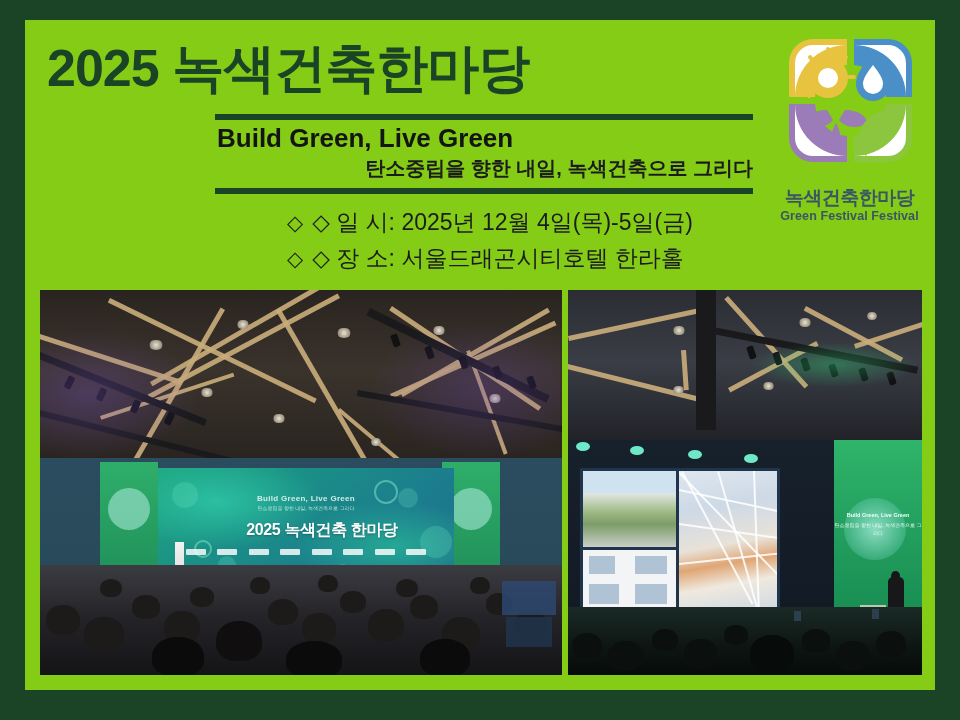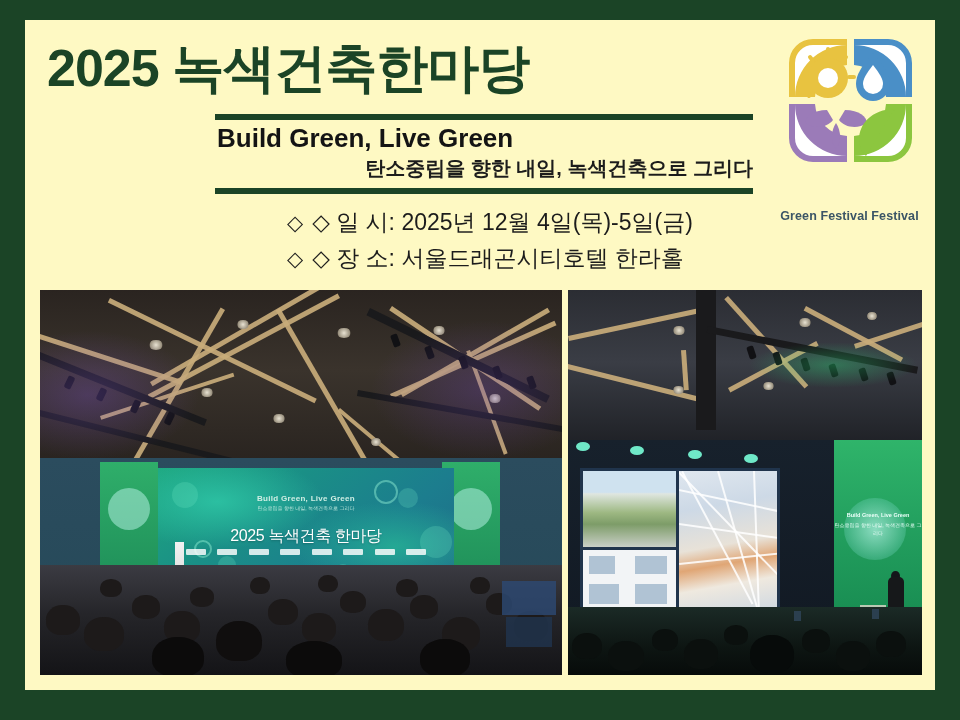--- a/index.html
+++ b/index.html
@@ -23,21 +23,21 @@
     box-sizing: border-box;
   }
 
   
   .poster-card {
     position: absolute;
     left: 25px;
     top: 20px;
     width: 910px;
     height: 670px;
-    background: #fef9c3;
+    background: #84cc16;
     box-sizing: border-box;
     overflow: hidden;
   }
 
   
   .header {
     position: absolute;
     left: 0;
     top: 0;
     width: 910px;
@@ -229,26 +229,27 @@
   }
   .led-kr-small {
     position: absolute;
     left: 0; top: 37px; width: 100%;
     text-align: center;
     font-size: 5px;
     color: #b8e4da;
   }
   .led-title {
     position: absolute;
-    left: 0; top: 58px; width: 100%;
+    left: 0; top: 52px; width: 100%;
     text-align: center;
-    font-size: 16px; font-weight: normal;
+    font-size: 16px; font-weight: bold;
     color: #ffffff;
     letter-spacing: -.4px;
     text-shadow: 0 1px 2px rgba(0,0,0,.25);
+    padding-left: 16px;
   }
   .sponsor-row {
     position: absolute;
     left: 28px; top: 80px; width: 240px; height: 7px;
     display: flex; justify-content: space-between; align-items: center;
   }
   .sponsor-chip {
     height: 6px; width: 20px;
     background: rgba(255,255,255,.82);
     border-radius: 1px;
@@ -421,20 +422,21 @@
           <path d="M6 71 H32 A34 34 0 0 0 64 103 V129 H30 A24 24 0 0 1 6 105 Z" fill="#9b7bb8"></path>
           <path d="M12 71 A52 52 0 0 0 64 123 H30 A18 18 0 0 1 12 105 Z" fill="#ffffff"></path>
           <path d="M44 77 C30 77 22 84 22 90 c10 7 23 4 28 -3 Z" fill="#9b7bb8"></path>
           <path d="M62 77 C76 77 84 84 84 90 c-10 7 -23 4 -28 -3 Z" fill="#9b7bb8"></path>
           <path d="M53 90 c-5 8 -6 18 0 26 6 -8 5 -18 0 -26 Z" fill="#9b7bb8"></path>
 
           <path d="M71 103 A34 34 0 0 0 103 71 H129 V105 A24 24 0 0 1 105 129 H71 Z" fill="#8cc63f"></path>
           <path d="M71 123 A52 52 0 0 0 123 71 V105 A18 18 0 0 1 105 123 Z" fill="#ffffff"></path>
           <path d="M112 76 C88 76 76 92 76 106 c0 7 3 13 7 17 C92 108 101 92 112 76 Z" fill="#8cc63f"></path>
         </svg>
+        <div class="logo-text-kr">녹색건축한마당</div>
         <div class="logo-text-en">Green Festival Festival</div>
       </div>
     </div>
 
     <div class="photos">
 
       <div class="photo photo-left">
 
         <div class="ceiling" style="height:200px;"></div>
 

